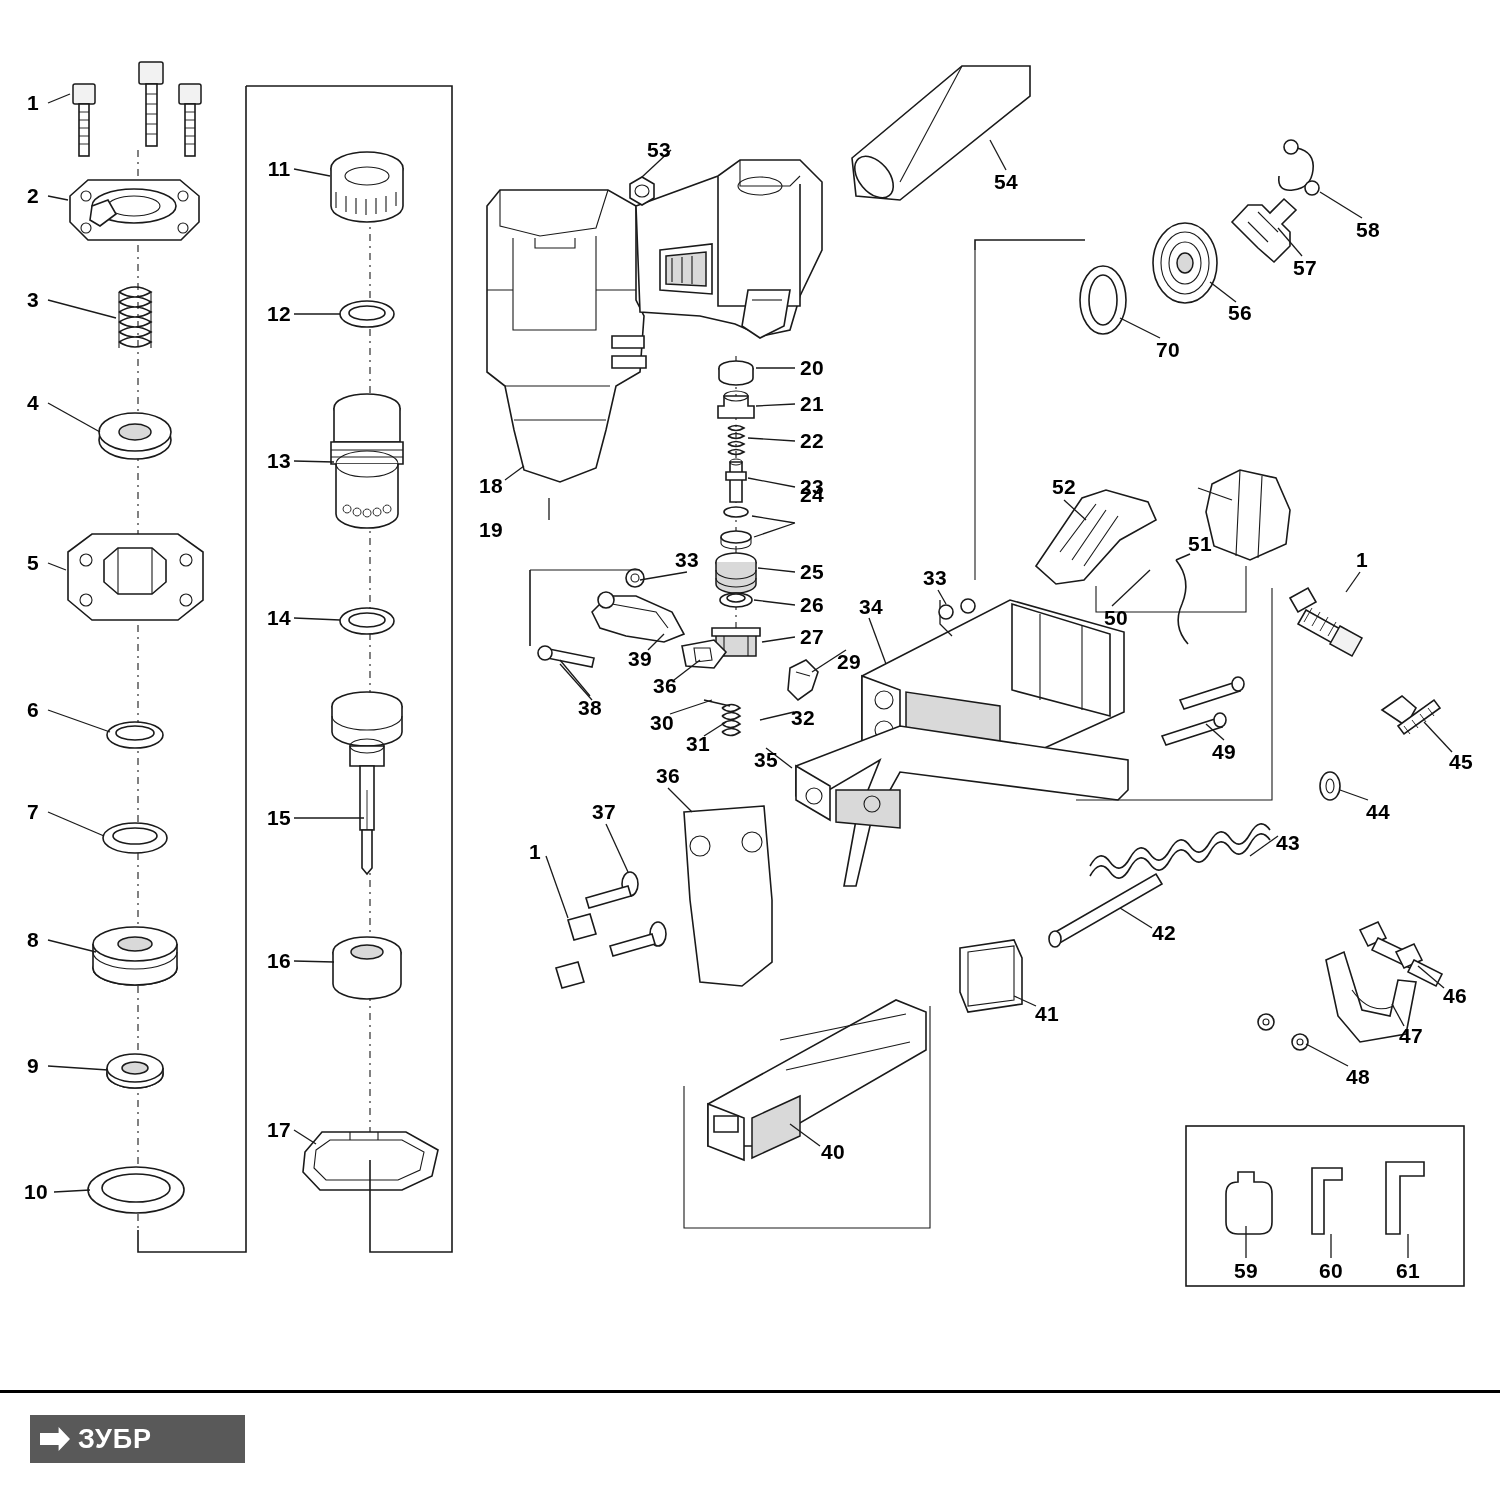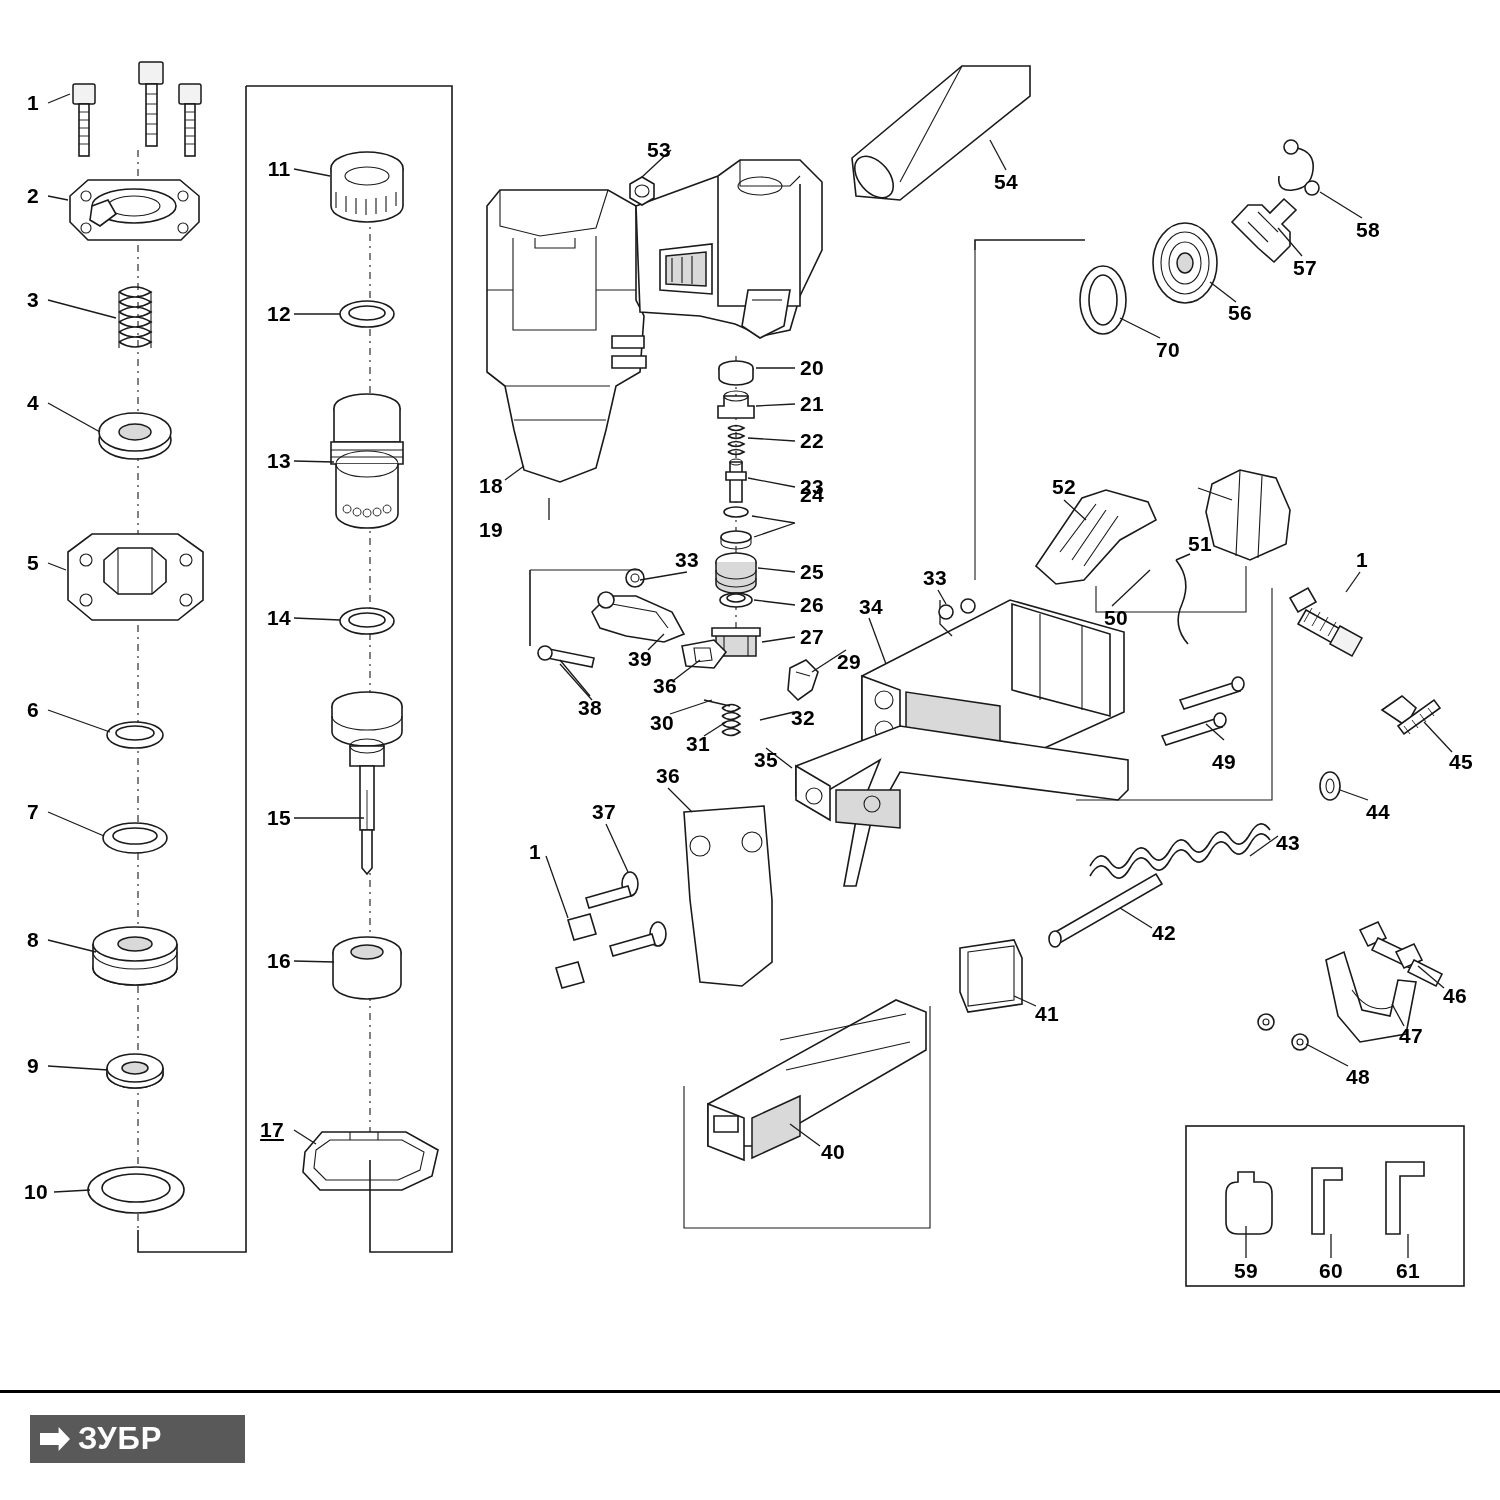--- a/index.html
+++ b/index.html
@@ -38,21 +38,21 @@
     display:flex;align-items:center;
     padding-left:10px;
     box-sizing:border-box;
   }
   #logo-mark{
     width:30px;height:30px;background:#fff;
     margin-right:8px;
     clip-path:polygon(0% 30%, 62% 30%, 62% 10%, 100% 50%, 62% 90%, 62% 70%, 0% 70%);
   }
   #logo-text{
-    color:#fff;font-size:31px;font-weight:bold;letter-spacing:1px;
+    color:#fff;font-size:27px;font-weight:bold;letter-spacing:1px;
     font-family:"Liberation Sans", sans-serif;
   }
   #footer-title{
     position:absolute;left:290px;top:30px;
     font-size:27px;
     font-family:"Liberation Sans", sans-serif;
     color:#111;
   }
   #footer-title b{font-weight:bold;}
 </style>
@@ -539,21 +539,21 @@
     <div class="callout" style="left: 33px; top: 812px;">7</div>
     <div class="callout" style="left: 33px; top: 940px;">8</div>
     <div class="callout" style="left: 33px; top: 1066px;">9</div>
     <div class="callout" style="left: 36px; top: 1192px;">10</div>
     <div class="callout" style="left: 279px; top: 169px;">11</div>
     <div class="callout" style="left: 279px; top: 314px;">12</div>
     <div class="callout" style="left: 279px; top: 461px;">13</div>
     <div class="callout" style="left: 279px; top: 618px;">14</div>
     <div class="callout" style="left: 279px; top: 818px;">15</div>
     <div class="callout" style="left: 279px; top: 961px;">16</div>
-    <div class="callout" style="left: 272px; top: 1130px; text-decoration: underline;">17</div>
+    <div class="callout" style="left: 279px; top: 1130px;">17</div>
     <div class="callout" style="left: 491px; top: 486px;">18</div>
     <div class="callout" style="left: 491px; top: 530px;">19</div>
     <div class="callout" style="left: 812px; top: 368px;">20</div>
     <div class="callout" style="left: 812px; top: 404px;">21</div>
     <div class="callout" style="left: 812px; top: 441px;">22</div>
     <div class="callout" style="left: 812px; top: 487px;">23</div>
     <div class="callout" style="left: 812px; top: 495px;">24</div>
     <div class="callout" style="left: 812px; top: 572px;">25</div>
     <div class="callout" style="left: 812px; top: 605px;">26</div>
     <div class="callout" style="left: 812px; top: 637px;">27</div>
@@ -573,21 +573,21 @@
     <div class="callout" style="left: 535px; top: 852px;">1</div>
     <div class="callout" style="left: 833px; top: 1152px;">40</div>
     <div class="callout" style="left: 1047px; top: 1014px;">41</div>
     <div class="callout" style="left: 1164px; top: 933px;">42</div>
     <div class="callout" style="left: 1288px; top: 843px;">43</div>
     <div class="callout" style="left: 1378px; top: 812px;">44</div>
     <div class="callout" style="left: 1461px; top: 762px;">45</div>
     <div class="callout" style="left: 1455px; top: 996px;">46</div>
     <div class="callout" style="left: 1411px; top: 1036px;">47</div>
     <div class="callout" style="left: 1358px; top: 1077px;">48</div>
-    <div class="callout" style="left: 1224px; top: 752px; margin-top: 10px;">49</div>
+    <div class="callout" style="left: 1224px; top: 752px;">49</div>
     <div class="callout" style="left: 1116px; top: 618px;">50</div>
     <div class="callout" style="left: 1200px; top: 504px; margin-top: 40px;">51</div>
     <div class="callout" style="left: 1064px; top: 487px;">52</div>
     <div class="callout" style="left: 1362px; top: 560px;">1</div>
     <div class="callout" style="left: 659px; top: 150px;">53</div>
     <div class="callout" style="left: 1006px; top: 182px;">54</div>
     <div class="callout" style="left: 1168px; top: 350px;">70</div>
     <div class="callout" style="left: 1240px; top: 313px;">56</div>
     <div class="callout" style="left: 1305px; top: 268px;">57</div>
     <div class="callout" style="left: 1368px; top: 230px;">58</div>

